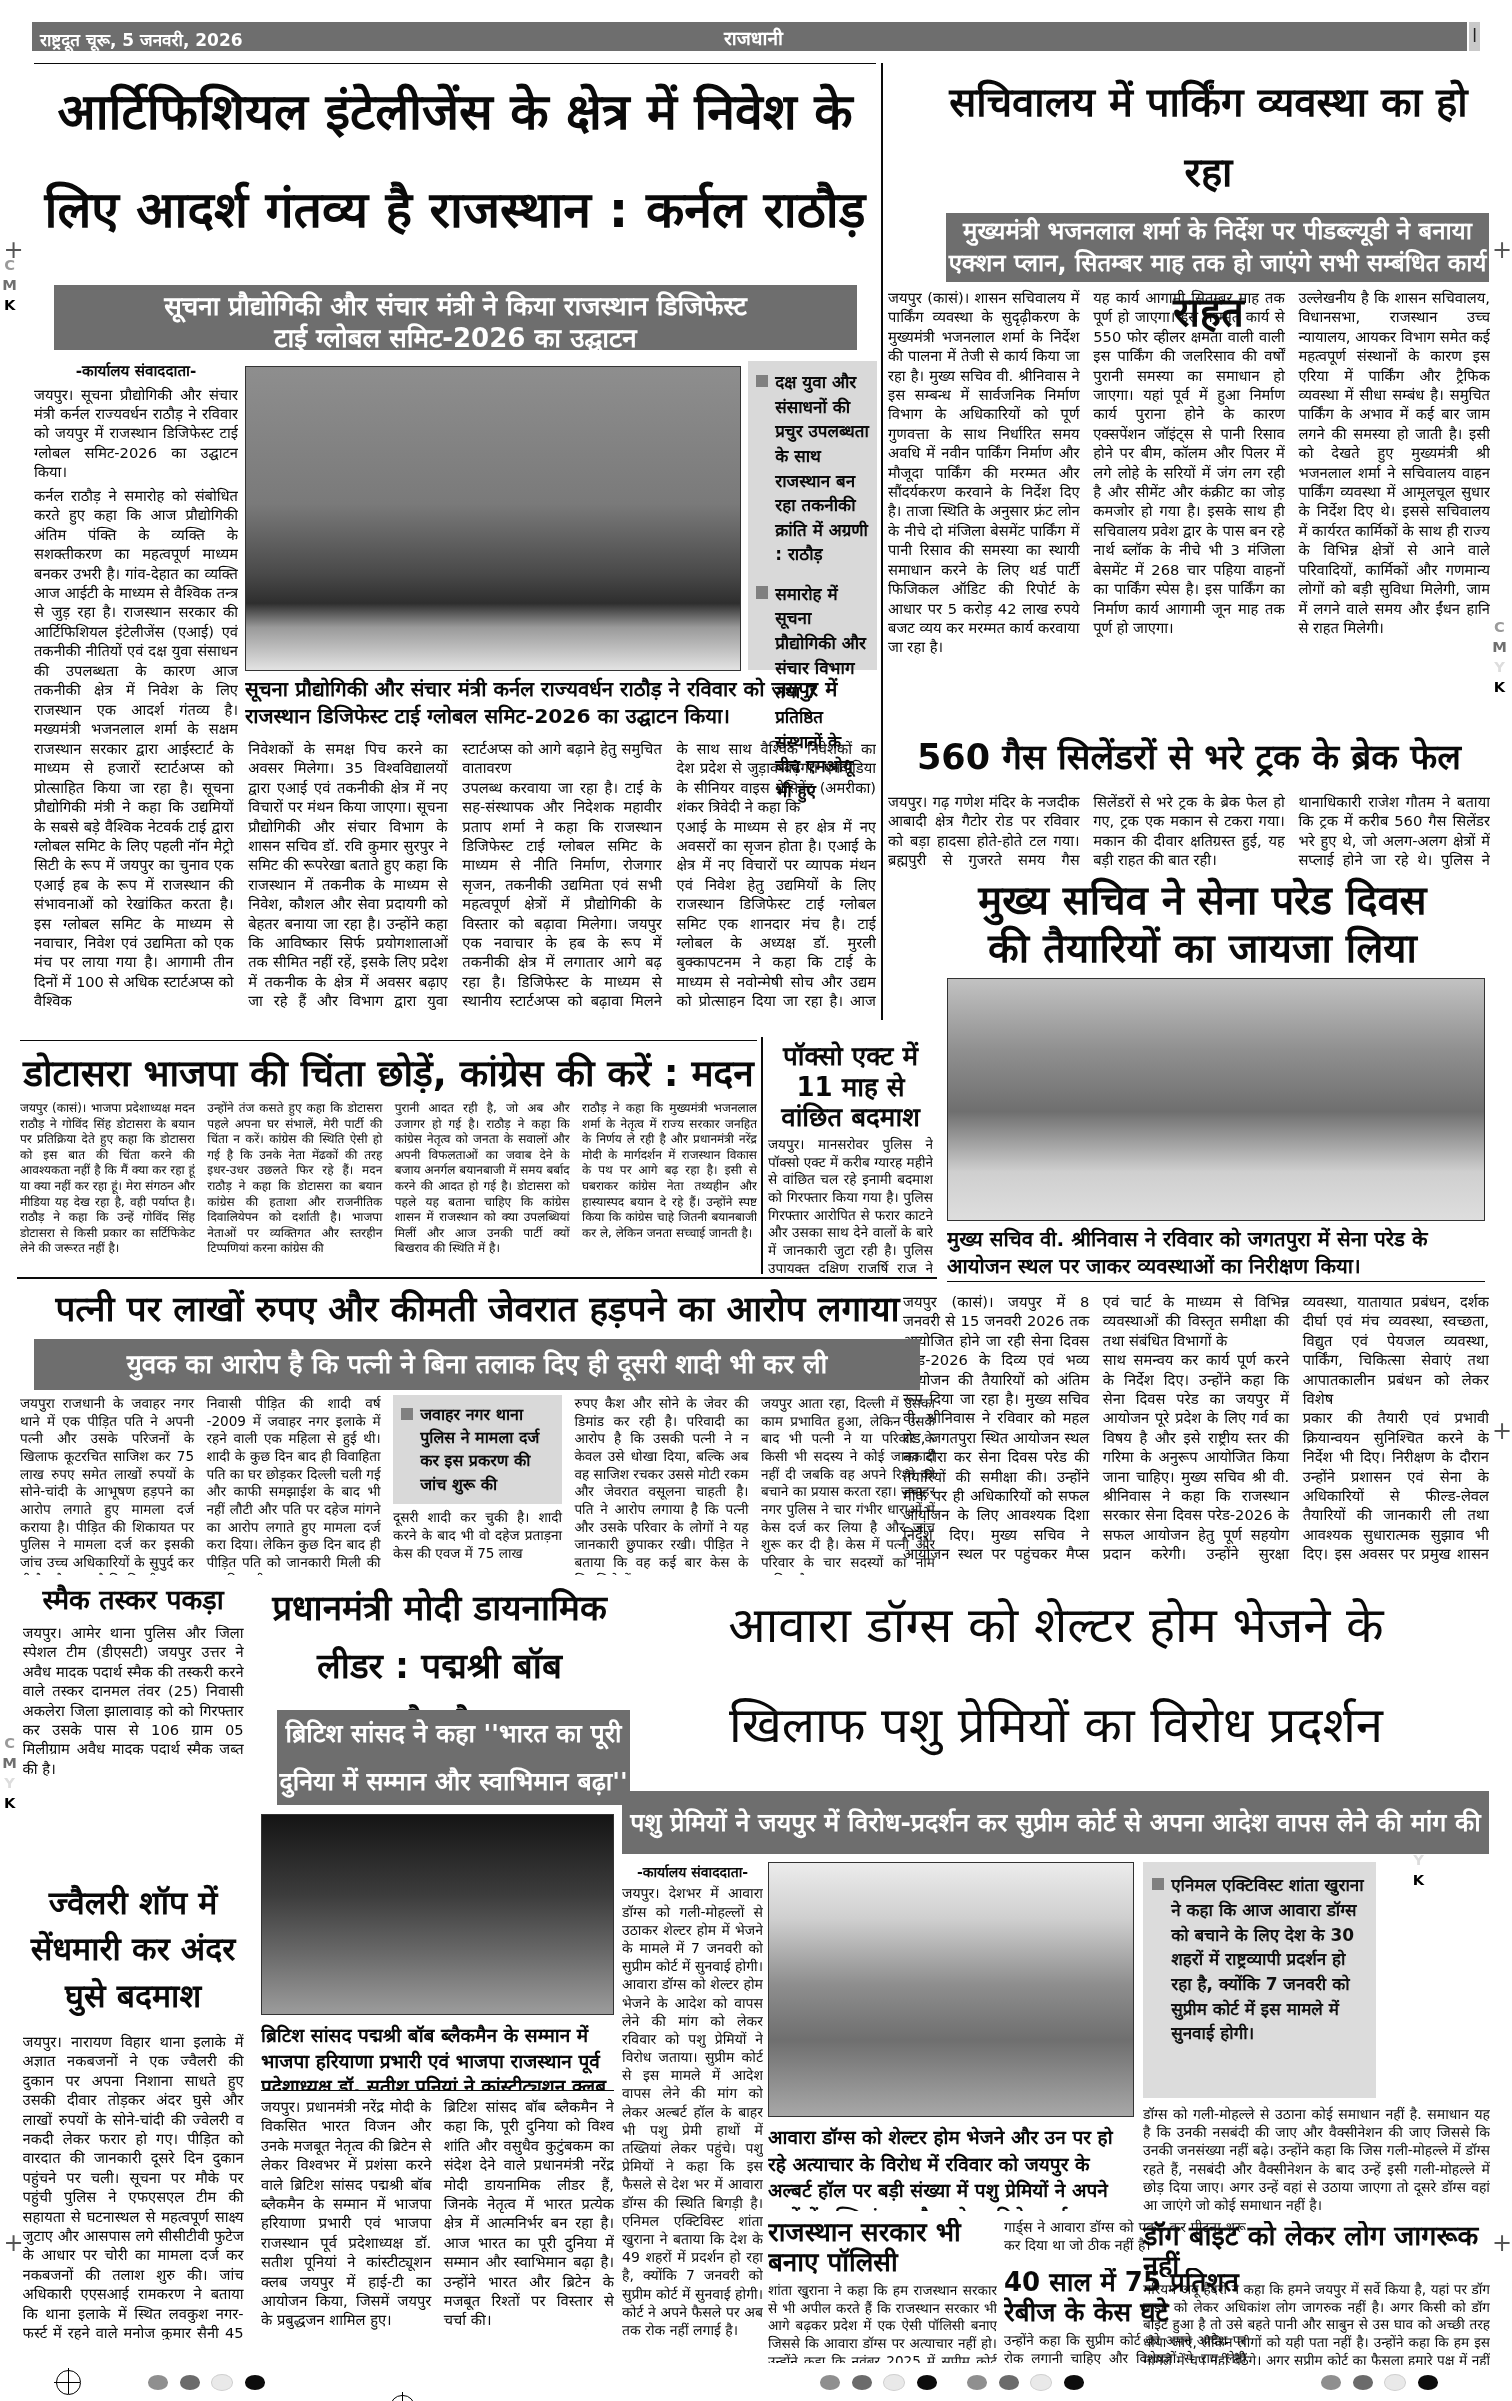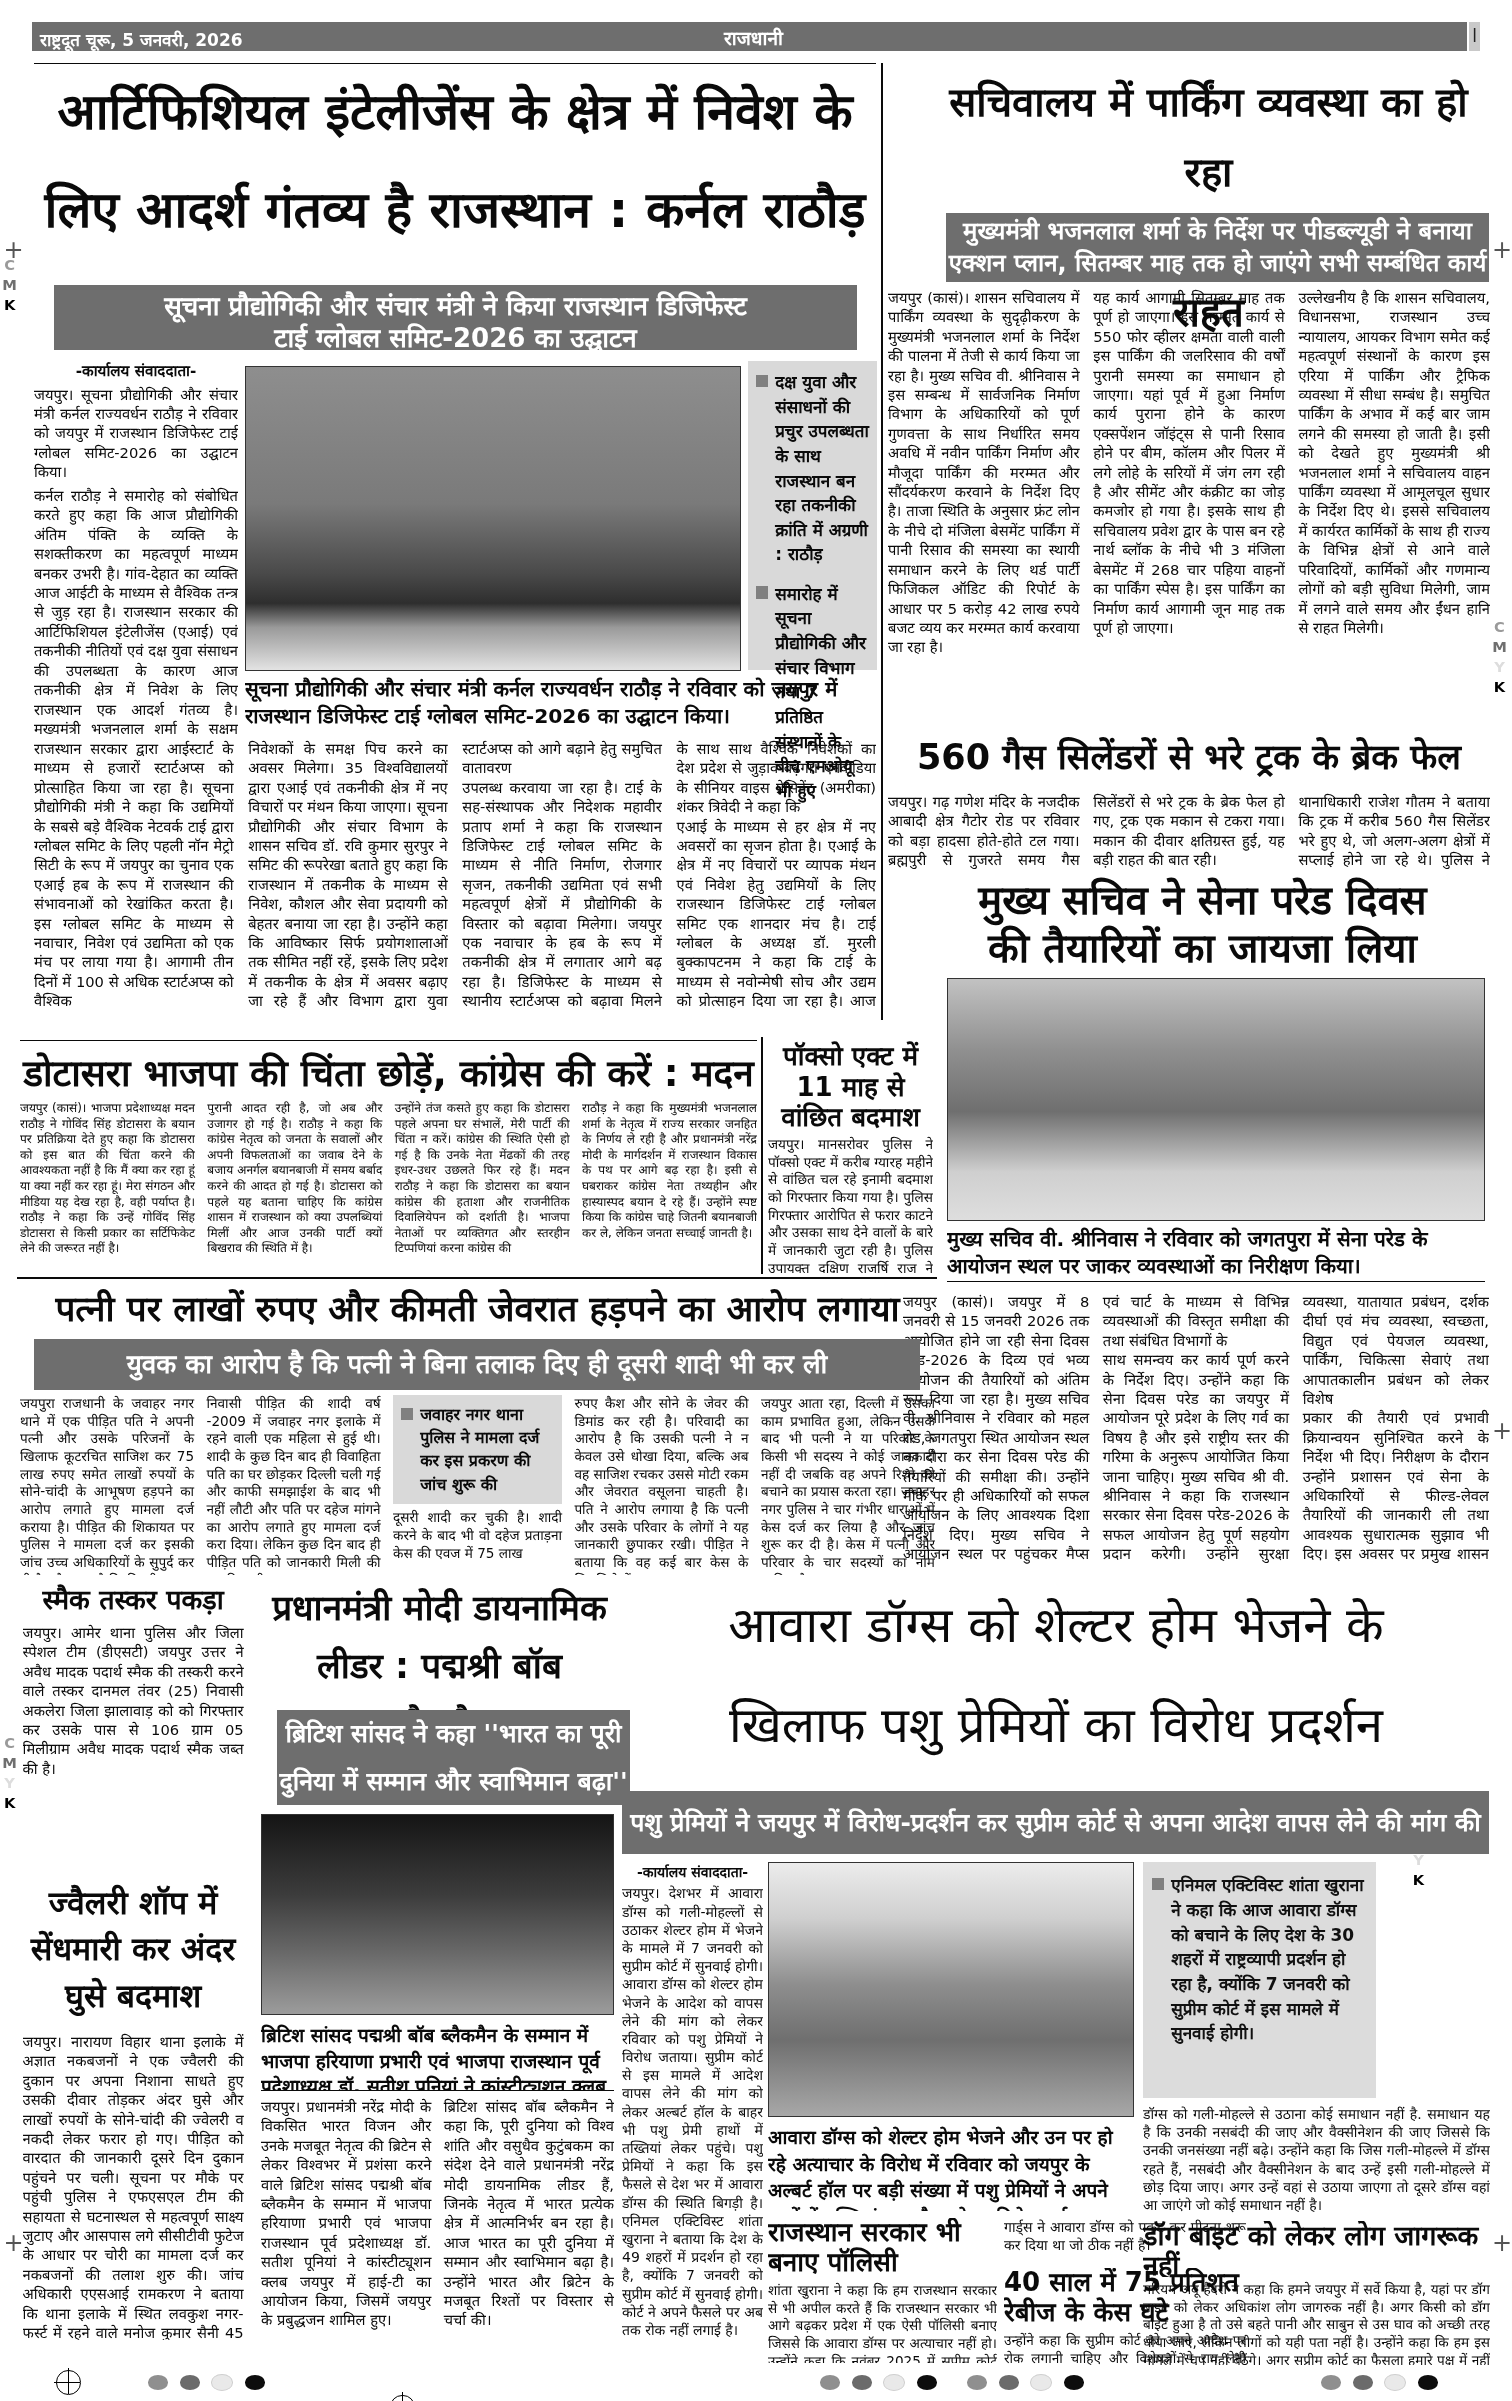--- a/index.html
+++ b/index.html
@@ -213,22 +213,22 @@
   <div class="abs clip" id="snCap">मुख्य सचिव वी. श्रीनिवास ने रविवार को जगतपुरा में सेना परेड के आयोजन स्थल पर जाकर व्यवस्थाओं का निरीक्षण किया।</div>
   <div class="abs clip" id="snCols">
     <div class="b26 just">जयपुर (कासं)। जयपुर में 8 जनवरी से 15 जनवरी 2026 तक आयोजित होने जा रही सेना दिवस परेड-2026 के दिव्य एवं भव्य आयोजन की तैयारियों को अंतिम रूप दिया जा रहा है। मुख्य सचिव वी. श्रीनिवास ने रविवार को महल रोड, जगतपुरा स्थित आयोजन स्थल का दौरा कर सेना दिवस परेड की तैयारियों की समीक्षा की। उन्होंने मौके पर ही अधिकारियों को सफल आयोजन के लिए आवश्यक दिशा निर्देश दिए। मुख्य सचिव ने आयोजन स्थल पर पहुंचकर मैप्स एवं चार्ट के माध्यम से विभिन्न व्यवस्थाओं की विस्तृत समीक्षा की तथा संबंधित विभागों के</div>
     <div class="b26 just">साथ समन्वय कर कार्य पूर्ण करने के निर्देश दिए। उन्होंने कहा कि सेना दिवस परेड का जयपुर में आयोजन पूरे प्रदेश के लिए गर्व का विषय है और इसे राष्ट्रीय स्तर की गरिमा के अनुरूप आयोजित किया जाना चाहिए। मुख्य सचिव श्री वी. श्रीनिवास ने कहा कि राजस्थान सरकार सेना दिवस परेड-2026 के सफल आयोजन हेतु पूर्ण सहयोग प्रदान करेगी। उन्होंने सुरक्षा व्यवस्था, यातायात प्रबंधन, दर्शक दीर्घा एवं मंच व्यवस्था, स्वच्छता, विद्युत एवं पेयजल व्यवस्था, पार्किंग, चिकित्सा सेवाएं तथा आपातकालीन प्रबंधन को लेकर विशेष</div>
     <div class="b26 just">प्रकार की तैयारी एवं प्रभावी क्रियान्वयन सुनिश्चित करने के निर्देश भी दिए। निरीक्षण के दौरान उन्होंने प्रशासन एवं सेना के अधिकारियों से फील्ड-लेवल तैयारियों की जानकारी ली तथा आवश्यक सुधारात्मक सुझाव भी दिए। इस अवसर पर प्रमुख शासन सचिव नवीन जैन, जयपुर कलक्टर डॉ. जितेन्द्र कुमार सोनी, आयुक्त नगर निगम डॉ. गौरव सैनी, मेजर जनरल अमर रामदासानी, मेजर जनरल रोहित मेहरोत्रा, ब्रिगेडियर सुरेन्द्र सिंह शेखावत, ब्रिगेडियर संजय शर्मा एवं कर्नल सुभाष बसेरा सहित प्रशासन एवं सेना के वरिष्ठ अधिकारी उपस्थित रहे।</div>
   </div>
 
   <div class="abs ctr clip" id="dtHead">डोटासरा भाजपा की चिंता छोड़ें, कांग्रेस की करें : मदन राठौड़</div>
   <div class="abs clip" id="dtCols">
     <div class="b21 just">जयपुर (कासं)। भाजपा प्रदेशाध्यक्ष मदन राठौड़ ने गोविंद सिंह डोटासरा के बयान पर प्रतिक्रिया देते हुए कहा कि डोटासरा को इस बात की चिंता करने की आवश्यकता नहीं है कि मैं क्या कर रहा हूं या क्या नहीं कर रहा हूं। मेरा संगठन और मीडिया यह देख रहा है, वही पर्याप्त है। राठौड़ ने कहा कि उन्हें गोविंद सिंह डोटासरा से किसी प्रकार का सर्टिफिकेट लेने की जरूरत नहीं है।</div>
+    <div class="b21 just">उन्होंने तंज कसते हुए कहा कि डोटासरा पहले अपना घर संभालें, मेरी पार्टी की चिंता न करें। कांग्रेस की स्थिति ऐसी हो गई है कि उनके नेता मेंढकों की तरह इधर-उधर उछलते फिर रहे हैं। मदन राठौड़ ने कहा कि डोटासरा का बयान कांग्रेस की हताशा और राजनीतिक दिवालियेपन को दर्शाती है। भाजपा नेताओं पर व्यक्तिगत और स्तरहीन टिप्पणियां करना कांग्रेस की</div>
     <div class="b21 just">पुरानी आदत रही है, जो अब और उजागर हो गई है। राठौड़ ने कहा कि कांग्रेस नेतृत्व को जनता के सवालों और अपनी विफलताओं का जवाब देने के बजाय अनर्गल बयानबाजी में समय बर्बाद करने की आदत हो गई है। डोटासरा को पहले यह बताना चाहिए कि कांग्रेस शासन में राजस्थान को क्या उपलब्धियां मिलीं और आज उनकी पार्टी क्यों बिखराव की स्थिति में है।</div>
-    <div class="b21 just">उन्होंने तंज कसते हुए कहा कि डोटासरा पहले अपना घर संभालें, मेरी पार्टी की चिंता न करें। कांग्रेस की स्थिति ऐसी हो गई है कि उनके नेता मेंढकों की तरह इधर-उधर उछलते फिर रहे हैं। मदन राठौड़ ने कहा कि डोटासरा का बयान कांग्रेस की हताशा और राजनीतिक दिवालियेपन को दर्शाती है। भाजपा नेताओं पर व्यक्तिगत और स्तरहीन टिप्पणियां करना कांग्रेस की</div>
     <div class="b21 just">राठौड़ ने कहा कि मुख्यमंत्री भजनलाल शर्मा के नेतृत्व में राज्य सरकार जनहित के निर्णय ले रही है और प्रधानमंत्री नरेंद्र मोदी के मार्गदर्शन में राजस्थान विकास के पथ पर आगे बढ़ रहा है। इसी से घबराकर कांग्रेस नेता तथ्यहीन और हास्यास्पद बयान दे रहे हैं। उन्होंने स्पष्ट किया कि कांग्रेस चाहे जितनी बयानबाजी कर ले, लेकिन जनता सच्चाई जानती है।</div>
   </div>
   <div class="abs rule" id="div2"></div>
 
   <div class="abs ctr clip" id="pxHead">पॉक्सो एक्ट में 11 माह से वांछित बदमाश गिरफ्तार</div>
   <div class="abs clip" id="pxBody">
     <div class="b24 just">जयपुर। मानसरोवर पुलिस ने पॉक्सो एक्ट में करीब ग्यारह महीने से वांछित चल रहे इनामी बदमाश को गिरफ्तार किया गया है। पुलिस गिरफ्तार आरोपित से फरार काटने और उसका साथ देने वालों के बारे में जानकारी जुटा रही है। पुलिस उपायुक्त दक्षिण राजर्षि राज ने बताया।</div>
   </div>
 
   <div class="abs rule" id="ptRule"></div>

